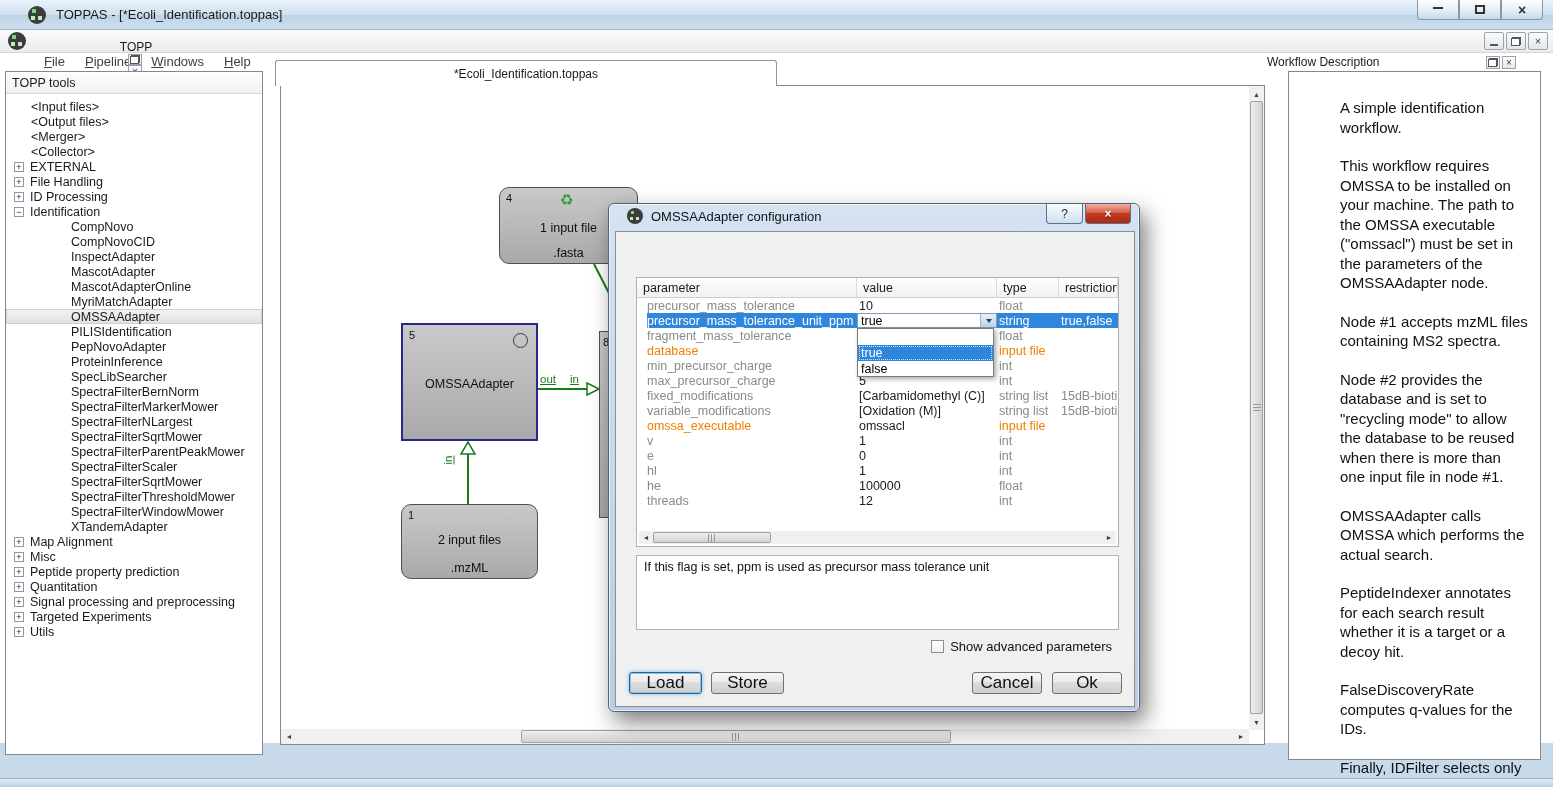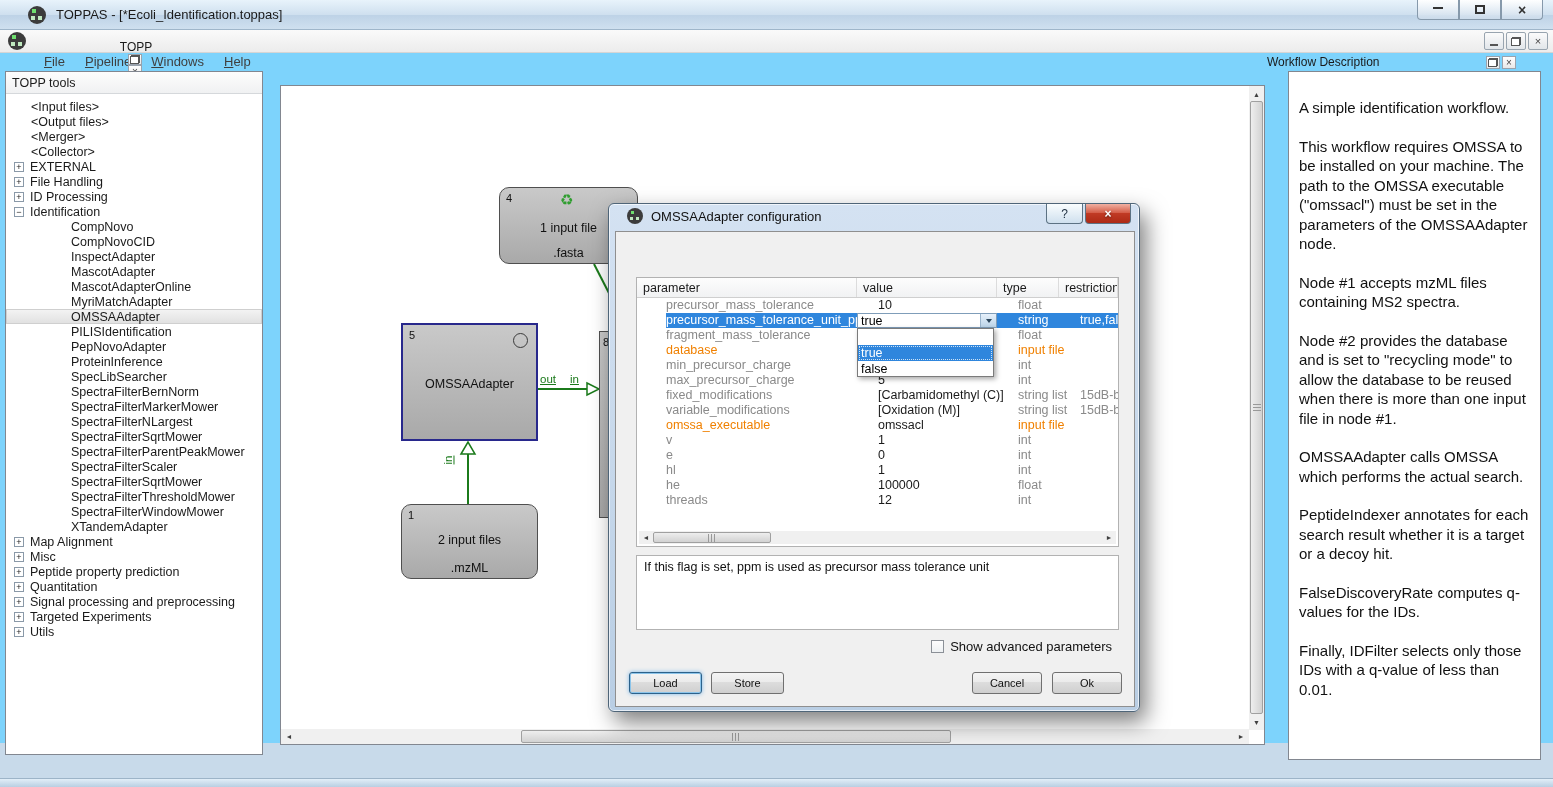--- a/index.html
+++ b/index.html
@@ -1,19 +1,19 @@
 <!DOCTYPE html>
 <html><head>
 <meta charset="utf-8">
 <style>
   * { margin:0; padding:0; box-sizing:border-box; }
   html,body { width:1553px; height:787px; overflow:hidden;
     font-family:"Liberation Sans", sans-serif; background:#c8daea; }
   .win { position:absolute; left:0; top:0; width:1553px; height:743px;
-    background:#7dd3fc; }
+    background:#ffffff; }
 
   
   .titlebar { position:absolute; left:0; top:0; width:100%; height:30px;
     background:linear-gradient(180deg,#e8f3fb 0%,#cfe0ef 50%,#bdd2e6 51%,#cfe0ef 100%);
     border-bottom:1px solid #9fb6ca; display:flex; align-items:center; }
   .app-ic { width:18px; height:18px; border-radius:50%; background:#3c3c3c;
     margin-left:28px; position:relative; flex:none; }
   .app-ic::before { content:""; position:absolute; left:4px; top:3px; width:4px; height:4px; background:#6fe06f; }
   .app-ic::after { content:""; position:absolute; left:3px; top:10px; width:4px; height:4px; background:#bfe9bf;
     box-shadow:7px 0 0 #bfe9bf; }
@@ -96,21 +96,21 @@
   .sb-thumb { position:absolute; background:linear-gradient(180deg,#eee,#d2d2d2);
     border:1px solid #a0a0a0; border-radius:2px; display:flex; align-items:center; justify-content:center; }
   .sb-thumb.v { background:linear-gradient(90deg,#eee,#d2d2d2); }
   .grip-h { width:8px; height:8px; background:repeating-linear-gradient(90deg,#999 0 1px,transparent 1px 3px); }
   .grip-v { width:8px; height:8px; background:repeating-linear-gradient(180deg,#999 0 1px,transparent 1px 3px); }
 
   
   .desc-box { position:absolute; left:1288px; top:71px; width:253px; height:689px;
     background:#fff; border:1px solid #828790; padding:26px 10px 10px 10px;
     font-size:15px; line-height:19.5px; color:#111; }
-  .wpara { margin-bottom:19px; }
+  .wpara { margin-bottom:19px;margin-left:41px; }
 
   
   .dialog { position:absolute; left:608px; top:203px; width:532px; height:509px;
     background:linear-gradient(180deg,#d4e2f2,#b9cee4); border:1px solid #4f6578; border-radius:6px;
     box-shadow:6px 10px 22px rgba(0,0,0,.5), inset 0 0 0 1px rgba(255,255,255,.65); z-index:10; }
   .dlg-title { position:absolute; left:10px; top:4px; display:flex; align-items:center; }
   .dlg-ic { width:16px; height:16px; border-radius:50%; background:#3c3c3c; position:relative; flex:none; }
   .dlg-ic::before { content:""; position:absolute; left:4px; top:3px; width:3px; height:3px; background:#6fe06f; }
   .dlg-ic::after { content:""; position:absolute; left:3px; top:9px; width:3px; height:3px; background:#bfe9bf; box-shadow:6px 0 0 #bfe9bf; }
   .dlg-title span { margin-left:8px; font-size:13px; color:#111; }
@@ -122,21 +122,21 @@
   .dlg-content { position:absolute; left:6px; top:27px; width:520px; height:476px;
     background:#f0f0f0; border:1px solid #8f8f8f; }
 
   .ptable { position:absolute; left:20px; top:45px; width:483px; height:270px;
     background:#fff; border:1px solid #b2b2b2; overflow:hidden; }
   .phead { display:flex; height:20px; background:linear-gradient(180deg,#fdfdfd,#f1f2f3);
     border-bottom:1px solid #cfcfcf; font-size:12.5px; color:#1a1a1a; }
   .phead span { border-right:1px solid #dcdcdc; display:flex; align-items:center; padding-left:6px;
     white-space:nowrap; overflow:hidden; }
   .ph-name { width:220px; } .ph-value { width:140px; } .ph-type { width:62px; } .ph-restr { flex:1; }
-  .prow { display:flex; height:15px; font-size:12.5px; align-items:flex-start; white-space:nowrap;margin-left:19px; }
+  .prow { display:flex; height:15px; font-size:12.5px; align-items:center; white-space:nowrap; }
   .pc { overflow:hidden; flex:none; }
   .pc.name { width:220px; padding-left:10px; color:#8a8a8a; }
   .pc.value { width:140px; padding-left:2px; color:#1a1a1a; }
   .pc.type { width:62px; padding-left:2px; color:#8a8a8a; }
   .pc.restr { width:61px; padding-left:2px; color:#8a8a8a; }
   .orange { color:#f08000 !important; }
   .prow.sel { background:#2f86dd; box-shadow:inset 10px 0 0 #fff; }
   .prow.sel .pc { color:#fff !important; }
 
   .combo { position:absolute; left:220px; top:35px; width:140px; height:15px;
@@ -153,21 +153,21 @@
   .dditem.ddsel { background:#2f86dd; color:#fff; outline:1px dotted #cfe3f5; outline-offset:-2px; }
 
   .tscroll { position:absolute; left:2px; right:2px; bottom:2px; height:13px; background:#f0f0f0; }
   .pdesc { position:absolute; left:20px; top:323px; width:483px; height:75px;
     background:#fff; border:1px solid #b2b2b2; padding:4px 7px; font-size:12.5px; color:#111; }
   .adv-row { position:absolute; top:407px; right:22px; display:flex; align-items:center; font-size:13px; color:#111; }
   .chk { width:13px; height:13px; border:1px solid #8b9097; background:linear-gradient(180deg,#fdfdfd,#eef1f3);
     margin-right:6px; }
   .btn { position:absolute; top:440px; height:22px; border:1px solid #707070; border-radius:3px;
     background:linear-gradient(180deg,#f4f4f4 0%,#ebebeb 45%,#dddddd 46%,#cfcfcf 100%);
-    font-size:11px; color:#111; display:flex; align-items:center; justify-content:center;
+    font-size:17px; color:#111; display:flex; align-items:center; justify-content:center;
     font-family:"Liberation Sans", sans-serif; }
   .btn.focus { border-color:#2c628b; box-shadow:0 0 0 1px #8bc4ea inset, 0 0 4px #7db9e8; }
   .b-load { left:13px; width:73px; } .b-store { left:95px; width:73px; }
   .b-cancel { right:92px; width:70px; } .b-ok { right:12px; width:70px; }
 </style>
 </head>
 <body>
 
 <div class="win">
 
@@ -360,20 +360,23 @@
           <span class="texp">+</span>
           <span class="tlabel">Targeted Experiments</span>
         </div>
         <div class="trow exp">
           <span class="texp">+</span>
           <span class="tlabel">Utils</span>
         </div>
     </div>
   </div>
 
+  <div class="tab">
+    <span>*Ecoli_Identification.toppas</span>
+  </div>
 
   <div class="canvas">
     <svg width="985" height="660" style="position:absolute;left:0;top:0;">
       <line x1="313" y1="178" x2="331" y2="213" stroke="#1b7a1b" stroke-width="2"></line>
       <line x1="257" y1="303" x2="306" y2="303" stroke="#1b7a1b" stroke-width="2"></line>
       <polygon points="306,297 318,303 306,309" fill="#ffffff" stroke="#1b7a1b" stroke-width="1.5"></polygon>
       <line x1="187" y1="418" x2="187" y2="368" stroke="#1b7a1b" stroke-width="2"></line>
       <polygon points="180,368 187,356 194,368" fill="#ffffff" stroke="#1b7a1b" stroke-width="1.5"></polygon>
     </svg>
 

